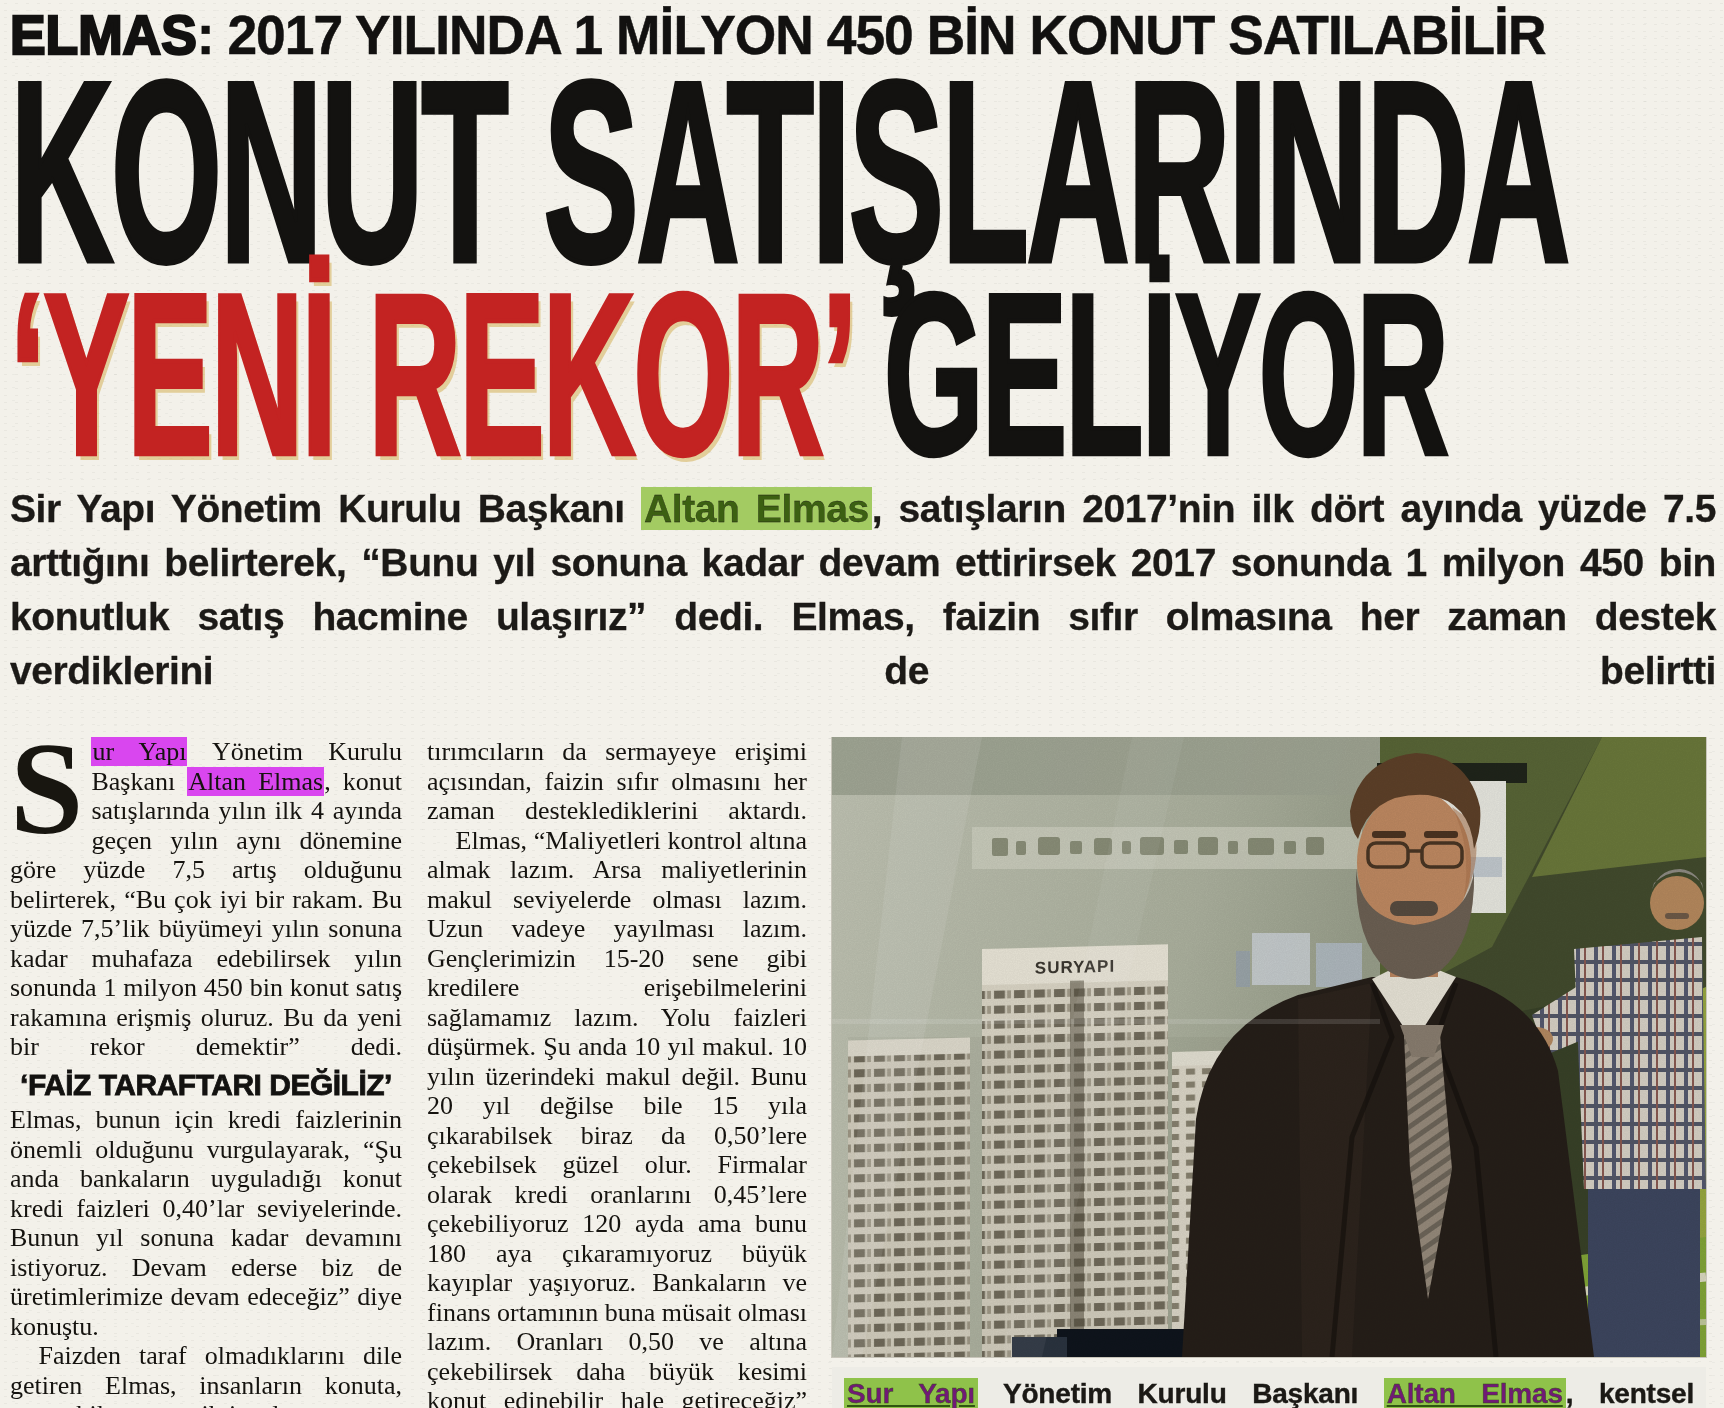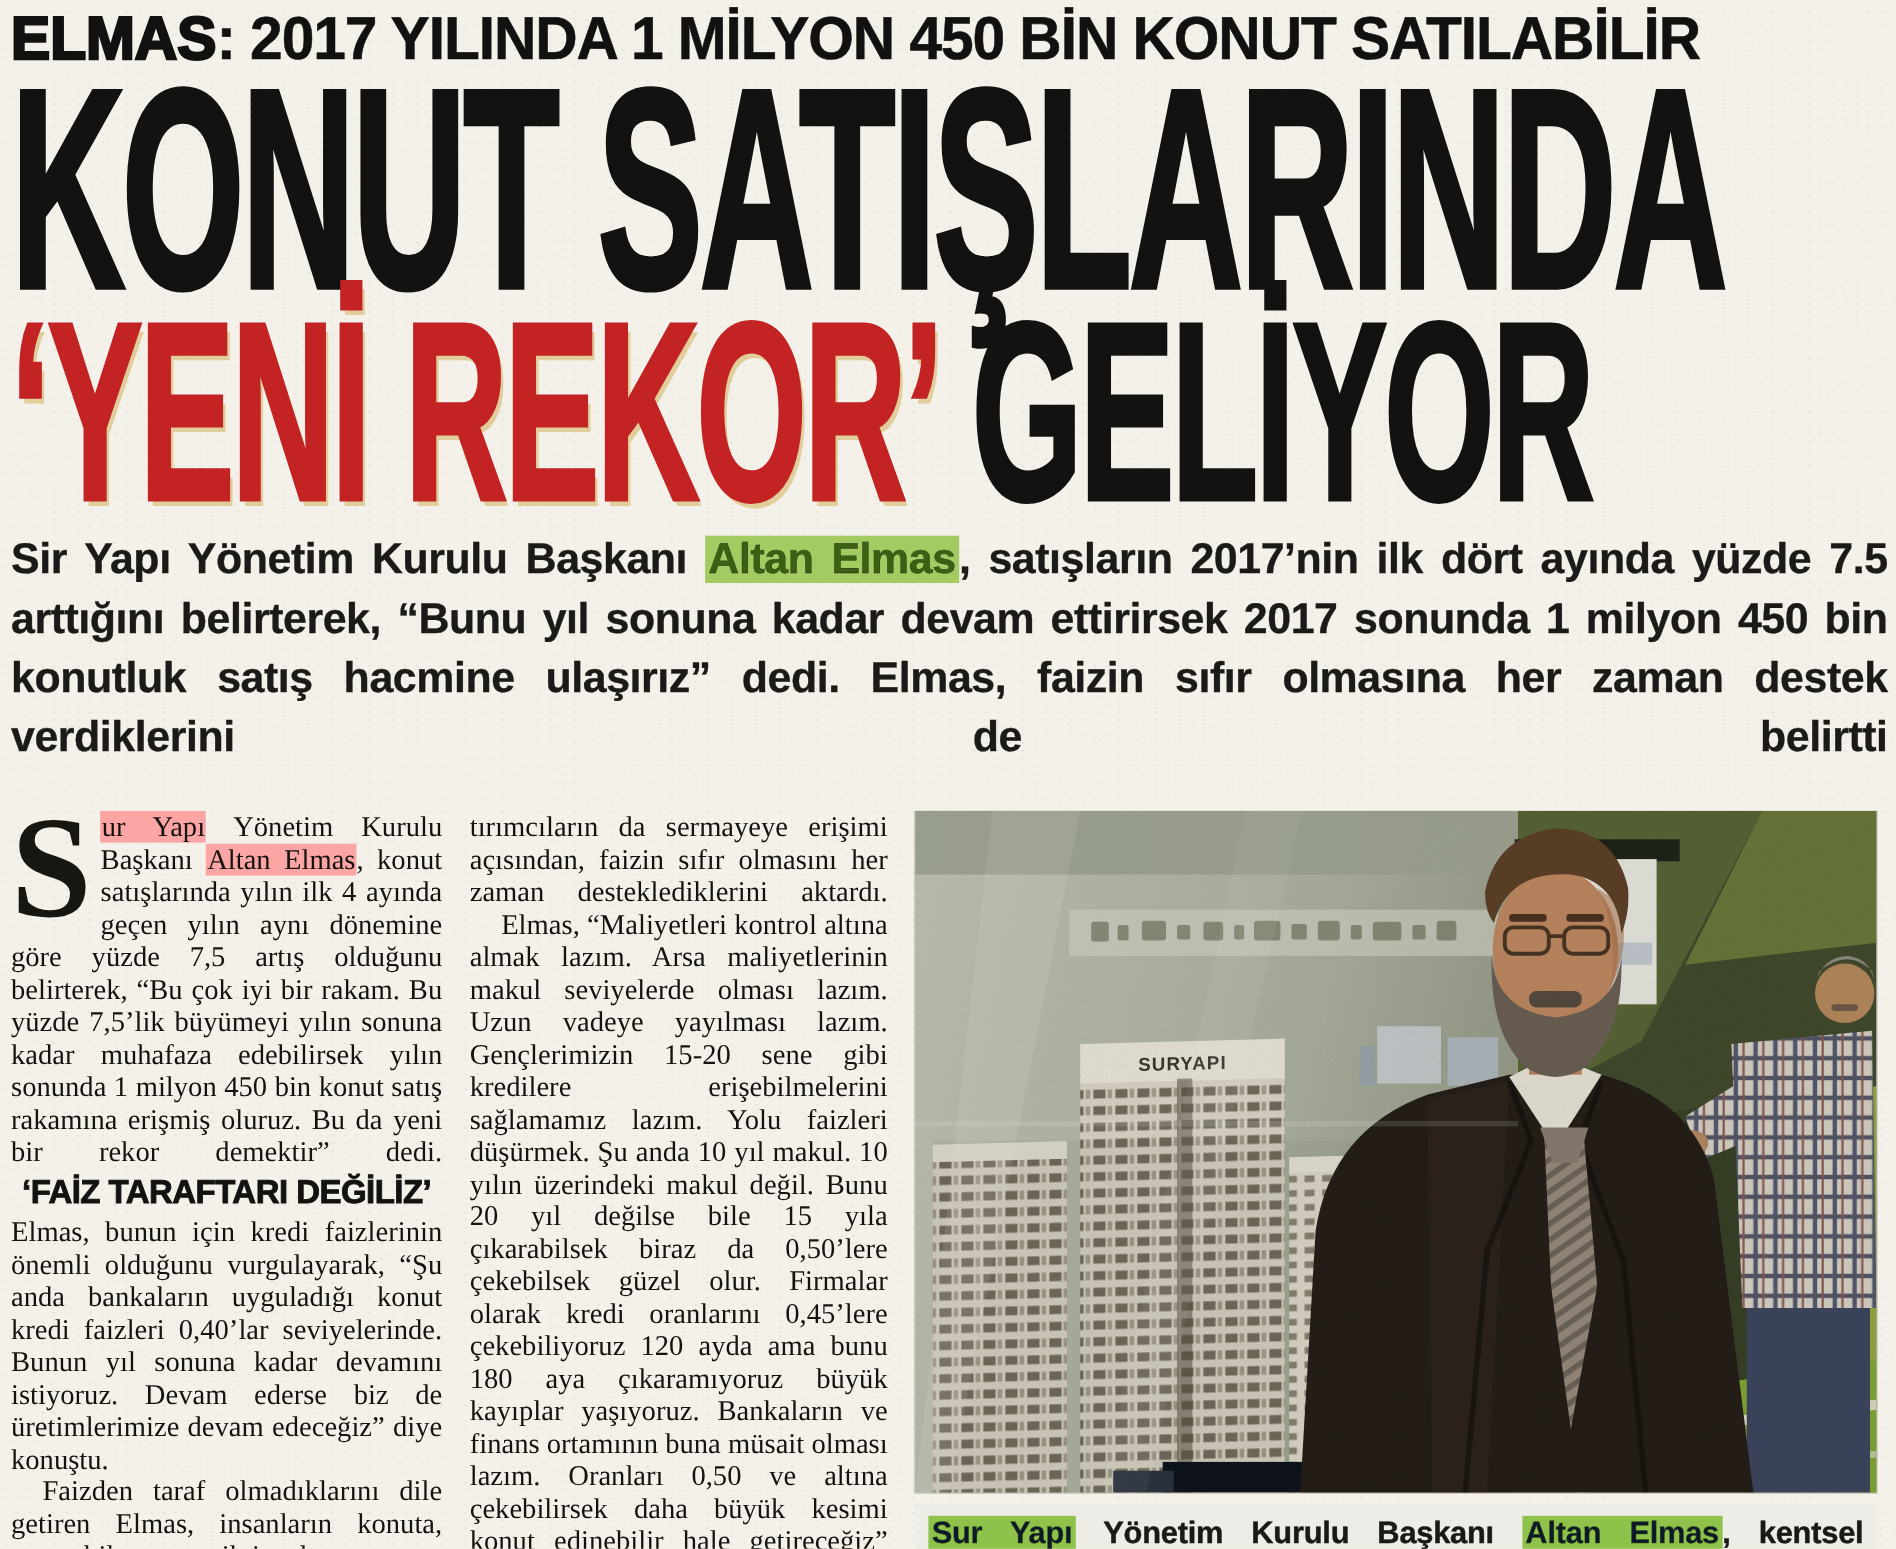--- a/index.html
+++ b/index.html
@@ -58,41 +58,41 @@
     margin-top:18px; height:722px; overflow:hidden;
     display:grid; grid-template-columns:392px 380px 874px; column-gap:25px;
   }
   .col{
     font-family:"Liberation Serif", serif;
     font-size:26px; line-height:29.5px; color:#15130f;
     text-align:justify; text-align-last:justify;
   }
   .col p{margin:0;}
   .col p + p{text-indent:1.1em;}
-  mark.body-hl{background:#fca5a5; color:inherit; padding:0 1px;}
+  mark.body-hl{background:#d946ef; color:inherit; padding:0 1px;}
   .dropcap{
     float:left; font-weight:700; font-size:132px; line-height:92px;
     margin:6px 8px 0 0; color:#181610;
   }
   .subhead{
     font-family:"Liberation Sans", sans-serif;
     font-size:30px; font-weight:700; letter-spacing:-0.5px;
     color:#131210; text-align:left; text-align-last:center;
     margin:8px 0 6px 0; -webkit-text-stroke:0.8px #131210;
   }
 
   
   .photo-fig{margin:0; width:874px;}
   .photo-frame{width:874px; height:620px; display:block; background:#b4b8a8; outline:1px solid #c8c5ba;}
   .caption{
     margin-top:10px; background:#edece6; padding:8px 12px 6px 12px;
     font-size:28px; line-height:38px; font-weight:700; letter-spacing:-0.2px;
     color:#1b1915; text-align:justify; -webkit-text-stroke:0.4px #1b1915;
   }
-  .cap-hl{background:#8fc24a; color:#0f172a; padding:0 3px; -webkit-text-stroke:0.4px #2f5510;}
+  .cap-hl{background:#8fc24a; color:#701a75; padding:0 3px;text-decoration:underline; -webkit-text-stroke:0.4px #2f5510;}
 </style>
 </head>
 <body>
 
 <div class="page">
 
   <div class="kicker">
     <span class="k-name">ELMAS</span><span class="k-rest">: </span><span class="k-rest">2017 YILINDA 1 MİLYON 450 BİN KONUT SATILABİLİR</span>
   </div>
 

